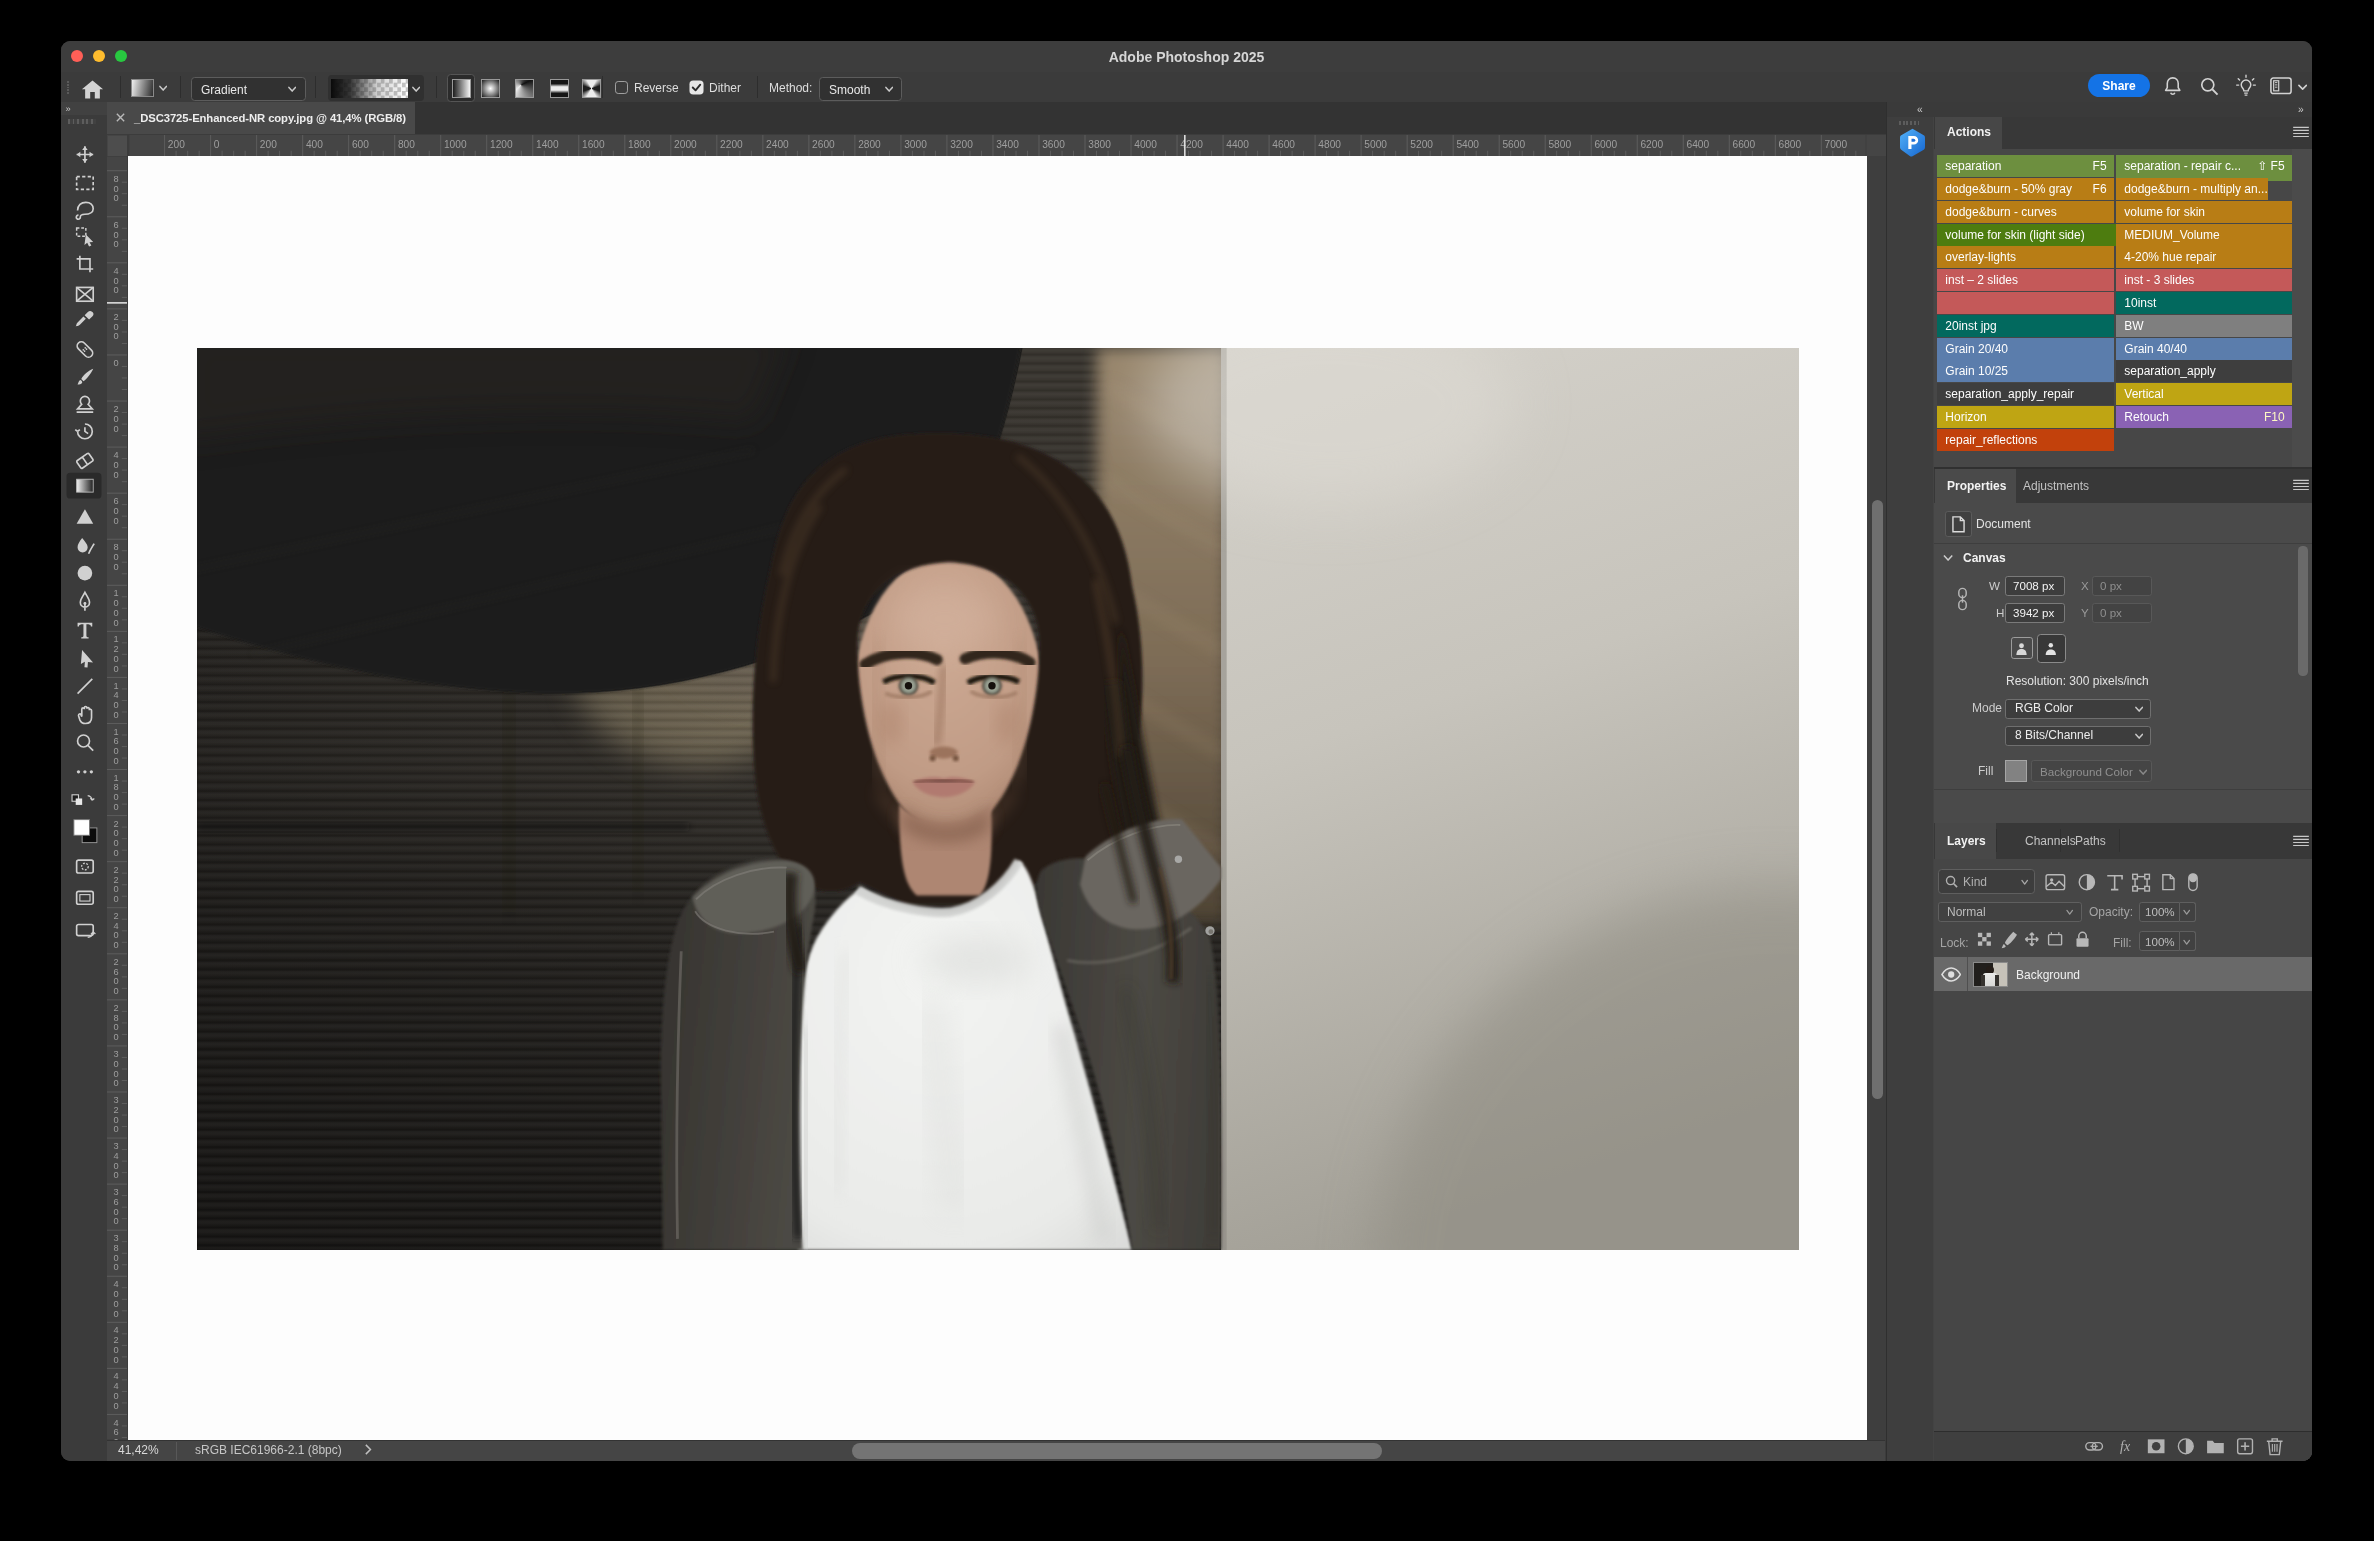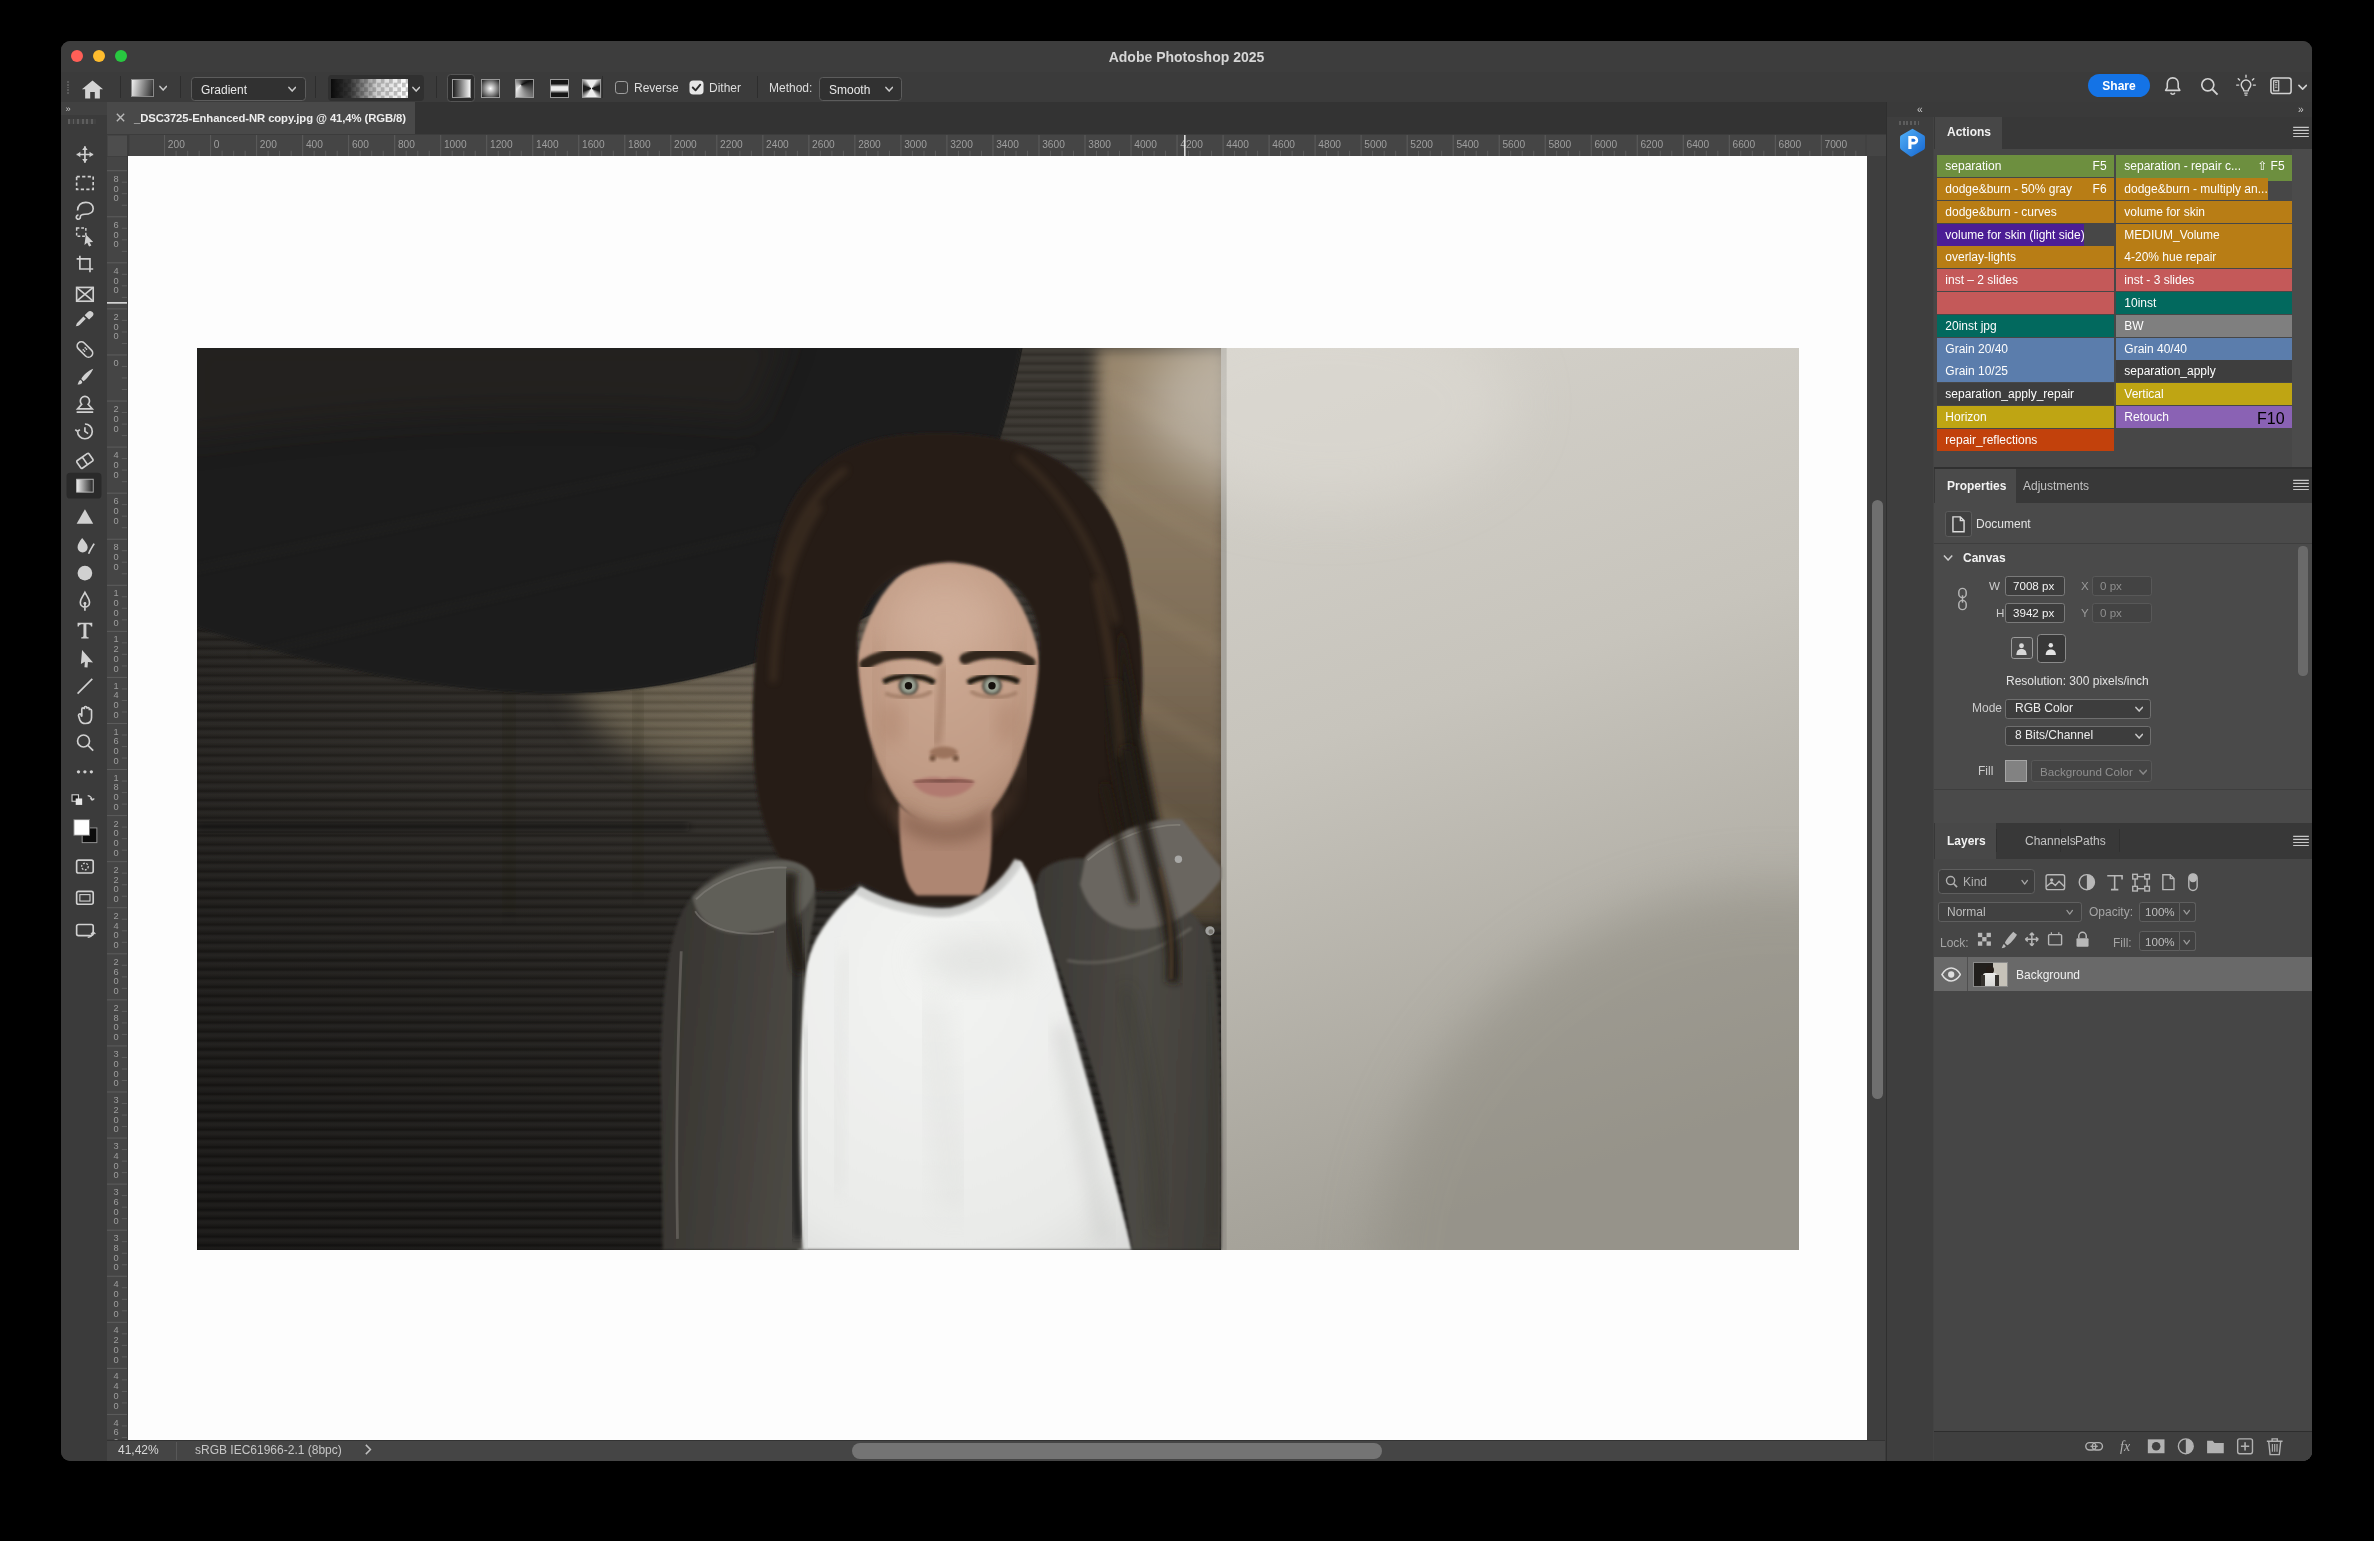--- a/index.html
+++ b/index.html
@@ -590,21 +590,21 @@
       <div class="txt" style="left:8.3px;top:5.1px;font-size:12px;color:#fdfdfd;">separation</div>
       <div class="txt" style="right:7.4px;top:5.1px;font-size:12px;color:#fdfdfd;">F5</div>
     </div>
 <div class="abs" style="left:1876px;top:137px;width:177px;height:22px;background:#b87d15">
       <div class="txt" style="left:8.3px;top:5.1px;font-size:12px;color:#fdfdfd;">dodge&amp;burn - 50% gray</div>
       <div class="txt" style="right:7.4px;top:5.1px;font-size:12px;color:#fdfdfd;">F6</div>
     </div>
 <div class="abs" style="left:1876px;top:160px;width:177px;height:22px;background:#b87d15">
       <div class="txt" style="left:8.3px;top:5.1px;font-size:12px;color:#fdfdfd;">dodge&amp;burn - curves</div>
     </div>
-<div class="abs" style="left:1876px;top:183px;width:147px;height:22px;background:#4c1d95">
+<div class="abs" style="left:1876px;top:183px;width:179px;height:22px;background:#4d7c0f">
       <div class="txt" style="left:8.3px;top:5.1px;font-size:12px;color:#fdfdfd;">volume for skin (light side)</div>
     </div>
 <div class="abs" style="left:1876px;top:205px;width:177px;height:22px;background:#b87d15">
       <div class="txt" style="left:8.3px;top:5.1px;font-size:12px;color:#fdfdfd;">overlay-lights</div>
     </div>
 <div class="abs" style="left:1876px;top:228px;width:177px;height:22px;background:#c45959">
       <div class="txt" style="left:8.3px;top:5.1px;font-size:12px;color:#fdfdfd;">inst – 2 slides</div>
     </div>
 <div class="abs" style="left:1876px;top:251px;width:177px;height:22px;background:#c45959">
       <div class="txt" style="left:8.3px;top:5.1px;font-size:12px;color:#fdfdfd;margin-top:20px;">Story</div>
@@ -656,21 +656,21 @@
       <div class="txt" style="left:8.3px;top:5.1px;font-size:12px;color:#fdfdfd;">Grain 40/40</div>
     </div>
 <div class="abs" style="left:2055px;top:319px;width:176px;height:22px;background:#3e3e3e">
       <div class="txt" style="left:8.3px;top:5.1px;font-size:12px;color:#fdfdfd;">separation_apply</div>
     </div>
 <div class="abs" style="left:2055px;top:342px;width:176px;height:22px;background:#bfa513">
       <div class="txt" style="left:8.3px;top:5.1px;font-size:12px;color:#fdfdfd;">Vertical</div>
     </div>
 <div class="abs" style="left:2055px;top:365px;width:176px;height:22px;background:#8a62b4">
       <div class="txt" style="left:8.3px;top:5.1px;font-size:12px;color:#fdfdfd;">Retouch</div>
-      <div class="txt" style="right:7.4px;top:5.1px;font-size:16px;color:#000000;">F10</div>
+      <div class="txt" style="right:7.4px;top:5.1px;font-size:12px;color:#fef9c3;">F10</div>
     </div>
 <div class="abs" style="left:1873px;top:426px;width:378px;height:1.9px;background:#303030"></div>
 <div class="abs" style="left:1873px;top:428px;width:378px;height:34px;background:#383838"></div>
 <div class="abs" style="left:1874px;top:428px;width:81px;height:34px;background:#4a4a4a"></div>
 <div class="txt" style="left:1886px;top:439px;font-size:12px;color:#f2f2f2;font-weight:700;">Properties</div>
 <div class="txt" style="left:1962px;top:439px;font-size:12px;color:#c3c3c3;font-weight:400;">Adjustments</div>
 <svg class="abs" style="left:2232px;top:438px" width="16" height="12" viewBox="0 0 17 13">
       <path d="M0 1.5 H17 M0 4.8 H17 M0 8.1 H17 M0 11.4 H17" stroke="#c9c9c9" stroke-width="1.3"></path>
     </svg>
 <div class="abs" style="left:1873px;top:462px;width:378px;height:320px;background:#4a4a4a"></div>

